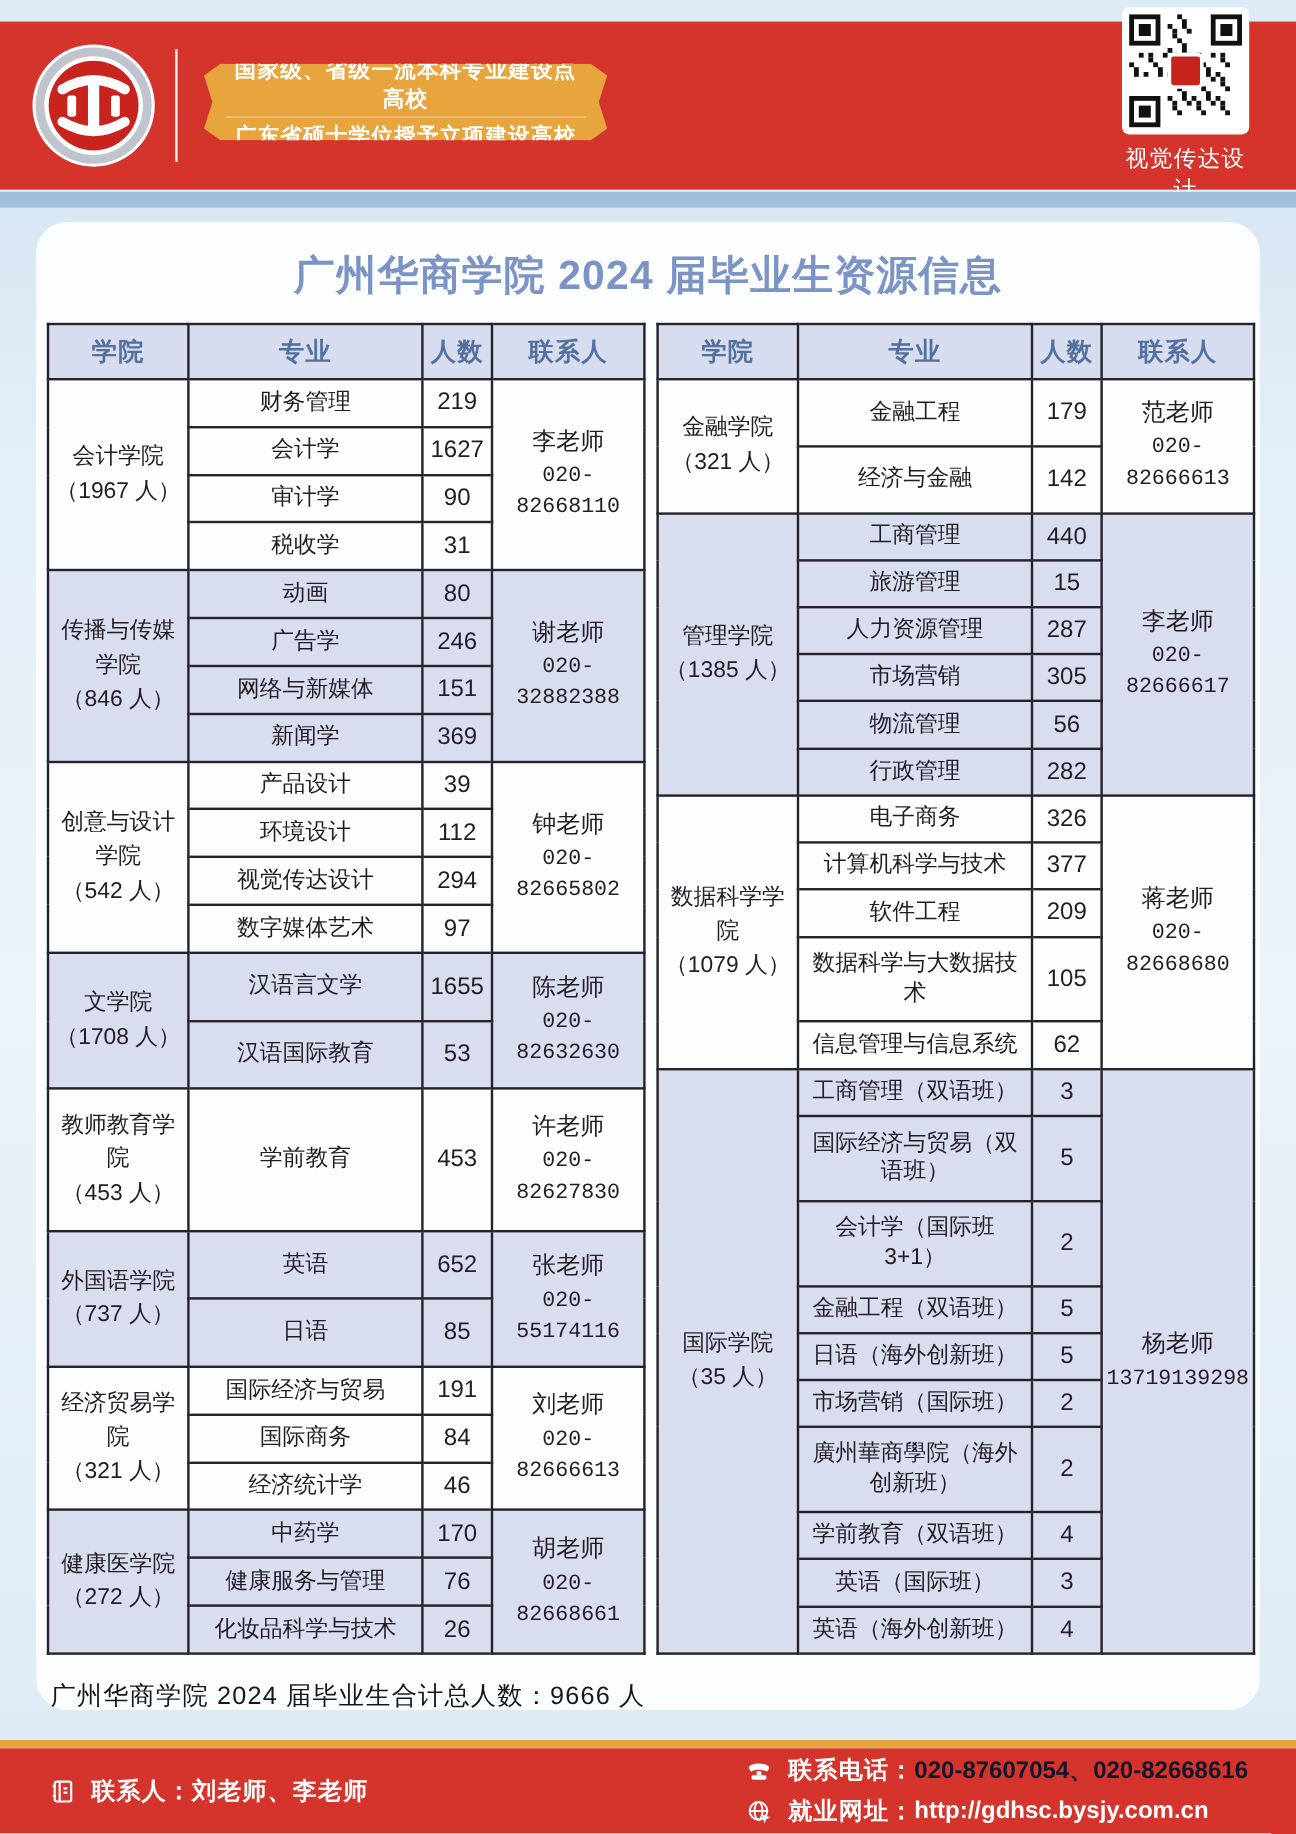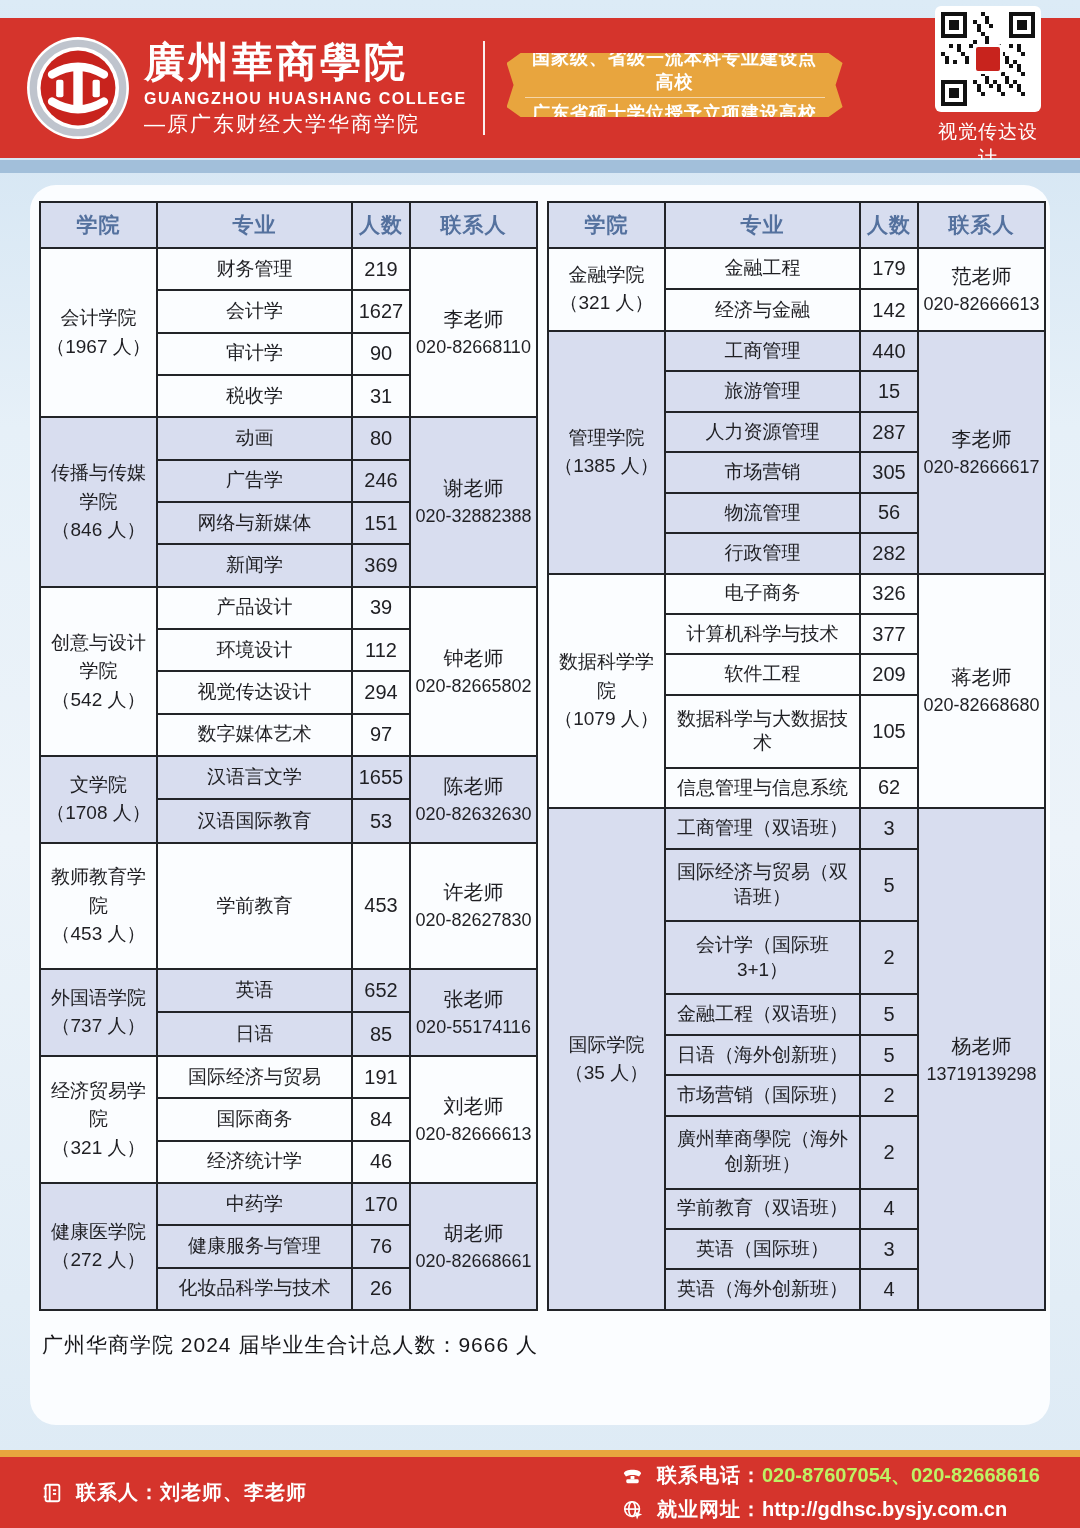--- a/index.html
+++ b/index.html
@@ -39,54 +39,49 @@
   .page-title{margin:0;padding-top:22px;text-align:center;font-size:34px;font-weight:bold;color:#7b94c5;letter-spacing:1px;}
   .tables{display:flex;gap:9px;padding:0 9px;margin-top:16px;}
   table{border-collapse:collapse;table-layout:fixed;width:497px;height:1110px;}
   th,td{border:2px solid #222428;text-align:center;vertical-align:middle;padding:2px;}
   th{height:40px;background:#d7ddef;color:#54719e;font-size:21px;font-weight:bold;letter-spacing:1px;}
   tr.plain td{background:#fbfdff;}
   tr.shade td{background:#d8ddef;}
   td.major{font-size:19px;line-height:1.3;}
   td.count{font-size:20px;}
   td.college{font-size:19px;line-height:1.5;}
-  td.contact{font-size:20px;line-height:1.45;}
+  td.contact{font-size:20px;line-height:1.45;font-family:Liberation Mono, monospace;}
   td.contact .phone{font-size:18px;letter-spacing:0;}
   .total-line{margin:20px 0 0 12px;font-size:21px;color:#17171a;letter-spacing:1px;}
   
   .gold-strip{position:absolute;left:0;top:1450px;width:1080px;height:7px;background:#e8a53e;}
   .red-footer{position:absolute;left:0;top:1457px;width:1080px;height:71px;background:#d5342c;display:flex;justify-content:space-between;align-items:center;padding:0 40px;box-sizing:border-box;}
   .f-col{display:flex;flex-direction:column;gap:7px;}
   .f-row{display:flex;align-items:center;color:#fff;font-size:20px;font-weight:bold;letter-spacing:1px;}
   .f-row .ic{width:24px;height:24px;margin-right:12px;flex:0 0 auto;display:flex;align-items:center;justify-content:center;}
   .f-val{font-weight:bold;}
-  .f-val.yellow{color:#bef264;}
+  .f-val.yellow{color:#0f172a;}
   .f-val.latin{letter-spacing:0;}
 </style>
 </head>
 <body>
 
 <div class="red-band">
   <div class="logo-wrap">
     <svg viewBox="0 0 100 100" width="104" height="104">
       <circle cx="50" cy="50" r="49" fill="#ffffff"></circle>
       <circle cx="50" cy="50" r="43" fill="none" stroke="#bfc4cd" stroke-width="7"></circle>
       <circle cx="50" cy="50" r="36" fill="#c8231d"></circle>
       <path d="M25 37 Q50 22 75 37" fill="none" stroke="#fff" stroke-width="8" stroke-linecap="round"></path>
       <path d="M25 63 Q50 78 75 63" fill="none" stroke="#fff" stroke-width="8" stroke-linecap="round"></path>
       <rect x="45.5" y="29" width="9" height="42" rx="2" fill="#fff"></rect>
       <rect x="29" y="42" width="7" height="17" rx="2" fill="#fff"></rect>
       <rect x="64" y="42" width="7" height="17" rx="2" fill="#fff"></rect>
     </svg>
   </div>
-  <div class="name-block">
-    <div class="name-cn">廣州華商學院</div>
-    <div class="name-en">GUANGZHOU HUASHANG COLLEGE</div>
-    <div class="name-sub">—原广东财经大学华商学院</div>
-  </div>
   <div class="v-divider"></div>
   <div class="plaque">
     <div class="l1">国家级、省级一流本科专业建设点高校</div>
     <div>广东省硕士学位授予立项建设高校</div>
   </div>
   <div class="qr-block">
     <div class="qr-box">
       <div class="qr-grid" id="qr-grid">
           <b style="background: transparent;"></b>
           <b style="background: transparent;"></b>
@@ -534,20 +529,21 @@
       <div class="finder f-tr"></div>
       <div class="finder f-bl"></div>
       <div class="qr-center"></div>
     </div>
     <div class="qr-label">视觉传达设计</div>
   </div>
 </div>
 <div class="blue-strip"></div>
 
 <div class="card">
+  <h1 class="page-title">广州华商学院 2024 届毕业生资源信息</h1>
   <div class="tables">
     <table>
         <colgroup>
           <col style="width: 117px;">
           <col style="width: 195px;">
           <col style="width: 58px;">
           <col style="width: 127px;">
         </colgroup>
         <thead>
           <tr>

